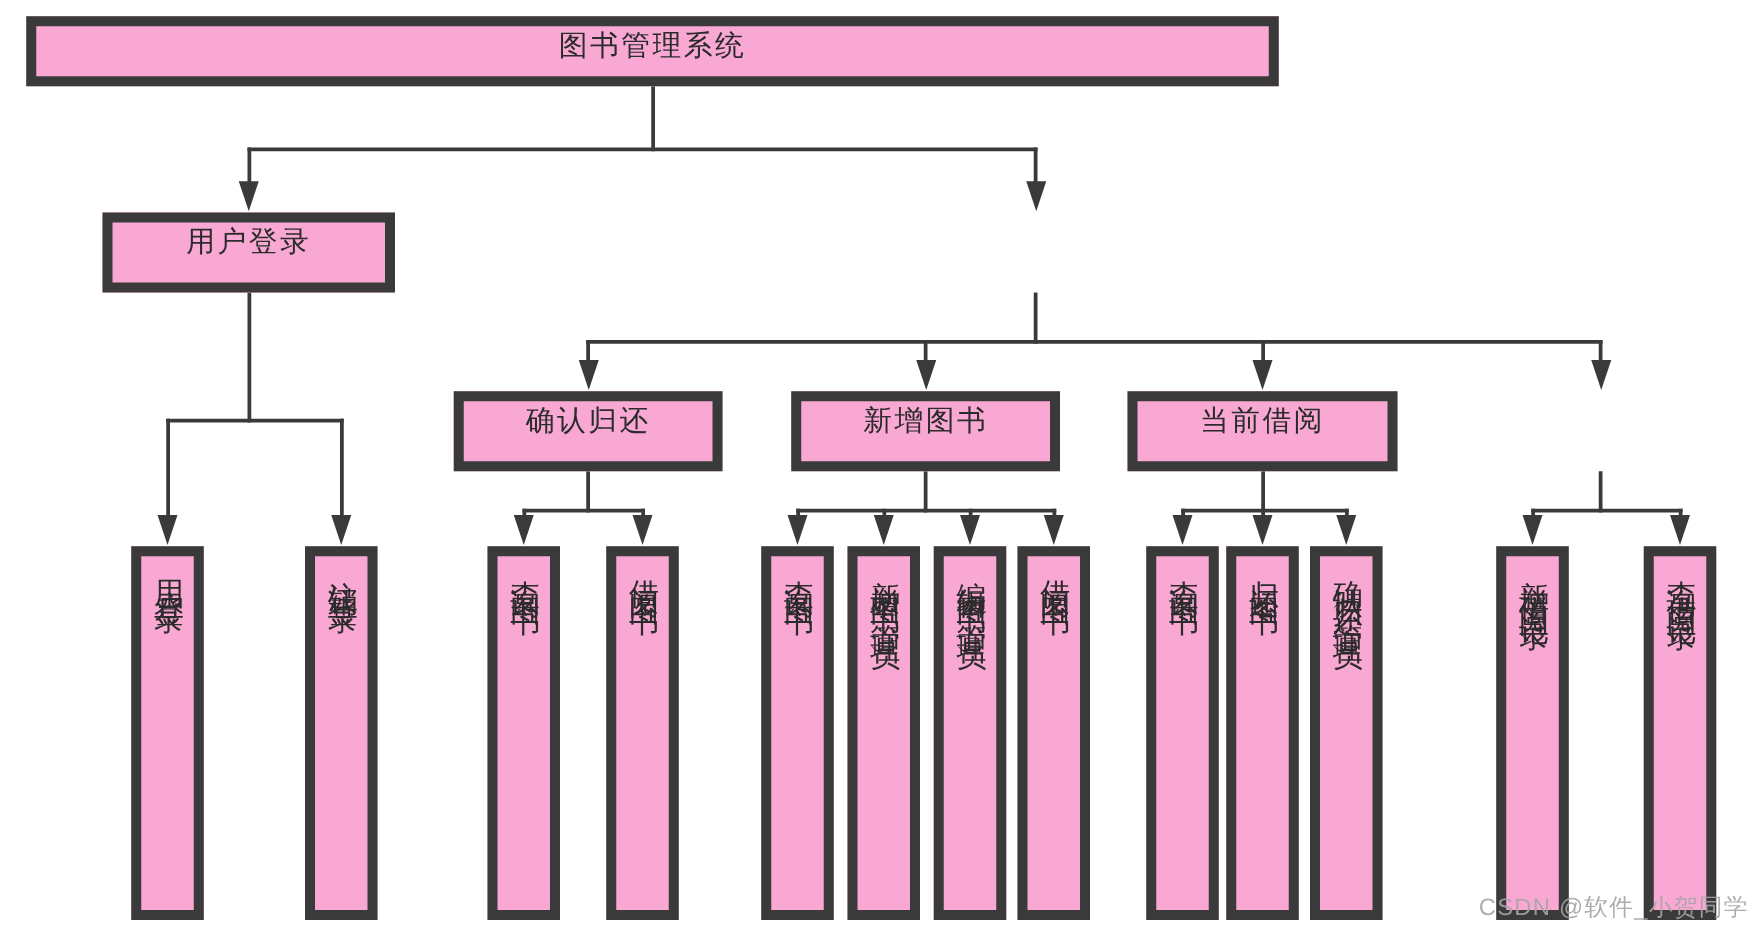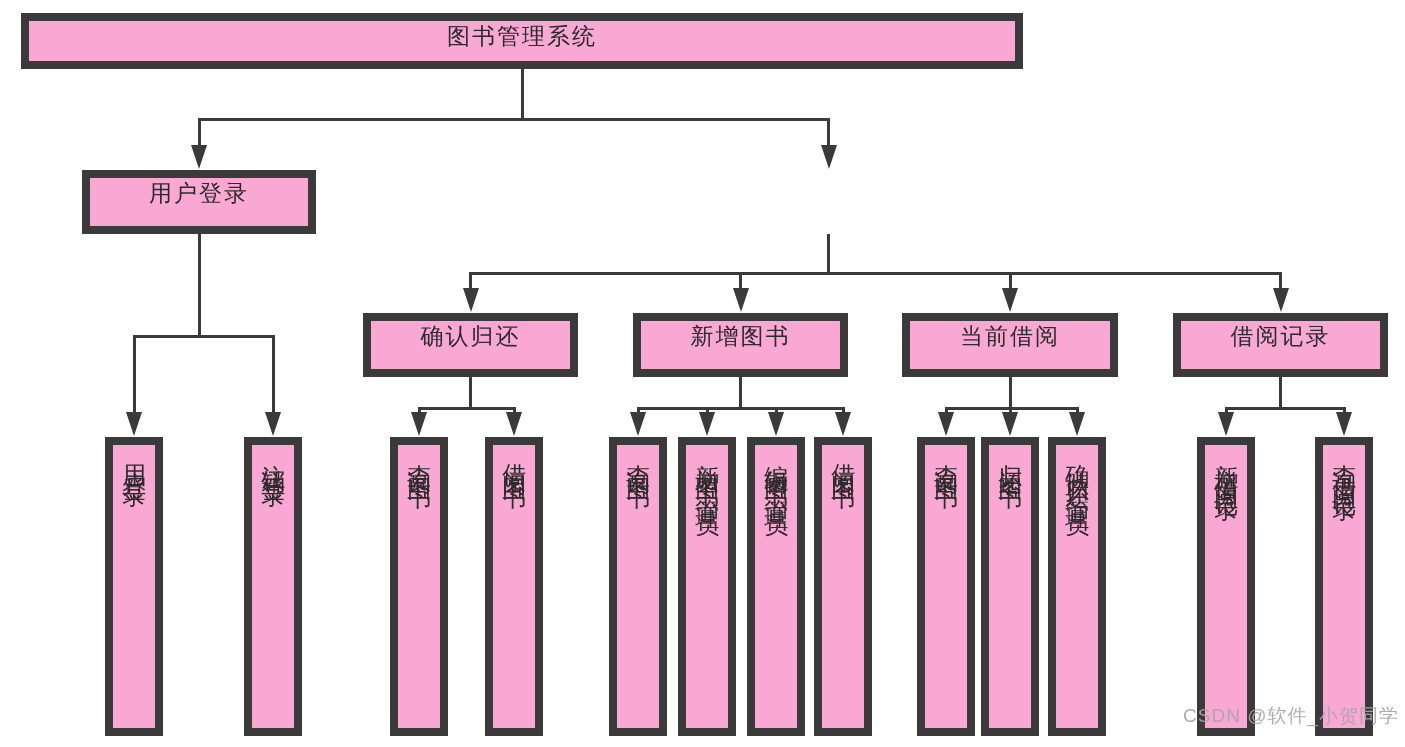--- a/index.html
+++ b/index.html
@@ -41,21 +41,21 @@
     width: 0;
     height: 0;
     border-left: 8px solid transparent;
     border-right: 8px solid transparent;
     border-top: 24px solid #3a3a3a;
     z-index: 1;
   }
   .watermark {
     position: absolute;
     right: 6px;
-    bottom: 18px;
+    bottom: 8px;
     font-size: 19px;
     letter-spacing: 1px;
     white-space: nowrap;
     z-index: 5;
     opacity: 0.9;
     text-align: right;
   }
 </style>
 </head>
 <body>
@@ -69,23 +69,20 @@
       <span>用户登录</span>
     </div>
     <div class="node h" style="left: 363px; top: 313px; width: 215px; height: 64px; border-color: rgb(58, 58, 58); color: rgb(43, 43, 43);">
       <span>确认归还</span>
     </div>
     <div class="node h" style="left: 633px; top: 313px; width: 215px; height: 64px; border-color: rgb(58, 58, 58); color: rgb(43, 43, 43);">
       <span>新增图书</span>
     </div>
     <div class="node h" style="left: 902px; top: 313px; width: 216px; height: 64px; border-color: rgb(58, 58, 58); color: rgb(43, 43, 43);">
       <span>当前借阅</span>
-    </div>
-    <div class="node h" style="left: 1173px; top: 313px; width: 215px; height: 64px; border-color: rgb(58, 58, 58); color: rgb(43, 43, 43);">
-      <span>借阅记录</span>
     </div>
     <div class="node v" style="left: 105px; top: 437px; width: 58px; height: 299px; border-color: rgb(58, 58, 58); color: rgb(43, 43, 43);">
       <span>用户登录</span>
     </div>
     <div class="node v" style="left: 244px; top: 437px; width: 58px; height: 299px; border-color: rgb(58, 58, 58); color: rgb(43, 43, 43);">
       <span>注销登录</span>
     </div>
     <div class="node v" style="left: 390px; top: 437px; width: 58px; height: 299px; border-color: rgb(58, 58, 58); color: rgb(43, 43, 43);">
       <span>查询图书</span>
     </div>

